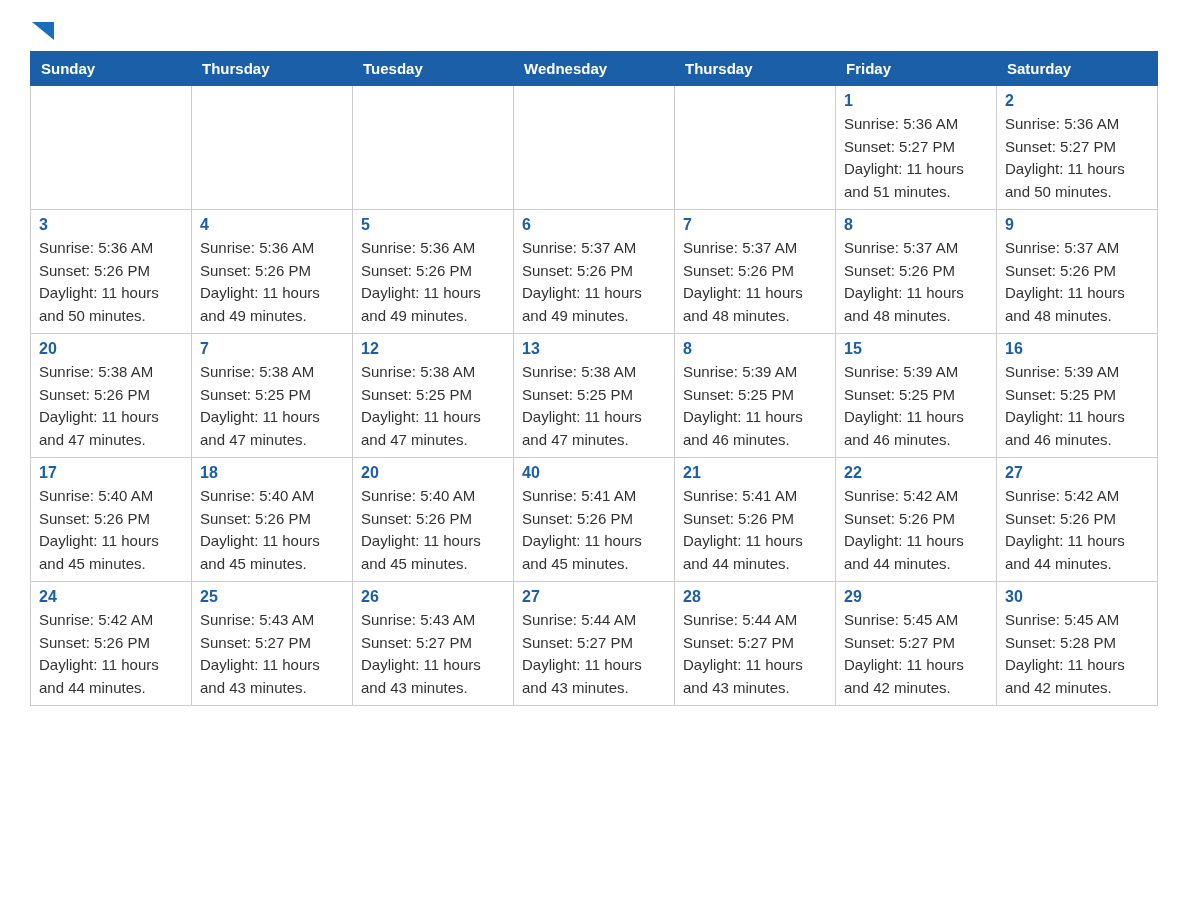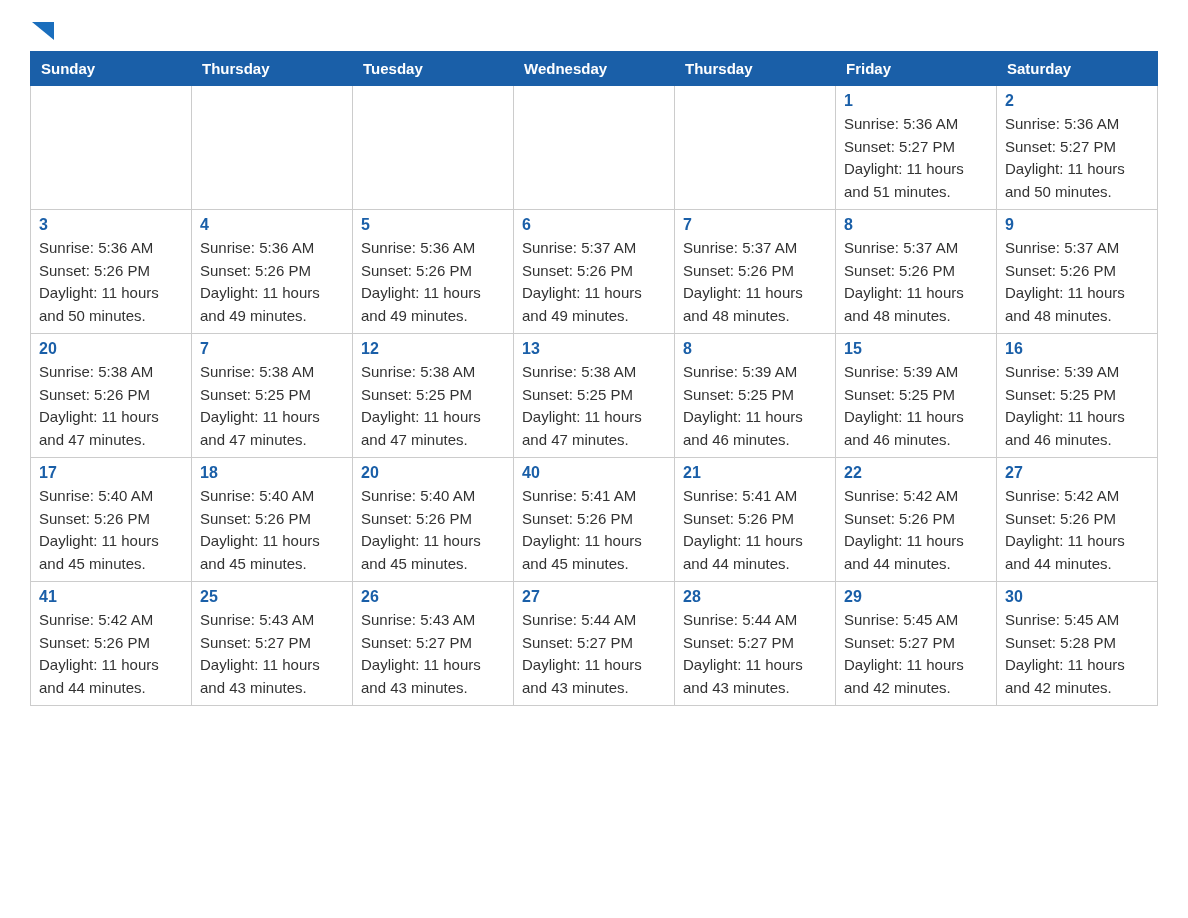--- a/index.html
+++ b/index.html
@@ -272,21 +272,21 @@
         </td>
         <td>
           <span class="day-number">27</span>
           <div class="day-info" style="white-space: pre-line;">Sunrise: 5:42 AM
 Sunset: 5:26 PM
 Daylight: 11 hours and 44 minutes.</div>
         </td>
       </tr>
       <tr class="week-row">
         <td>
-          <span class="day-number">41</span>
+          <span class="day-number">24</span>
           <div class="day-info" style="white-space: pre-line;">Sunrise: 5:42 AM
 Sunset: 5:26 PM
 Daylight: 11 hours and 44 minutes.</div>
         </td>
         <td>
           <span class="day-number">25</span>
           <div class="day-info" style="white-space: pre-line;">Sunrise: 5:43 AM
 Sunset: 5:27 PM
 Daylight: 11 hours and 43 minutes.</div>
         </td>

